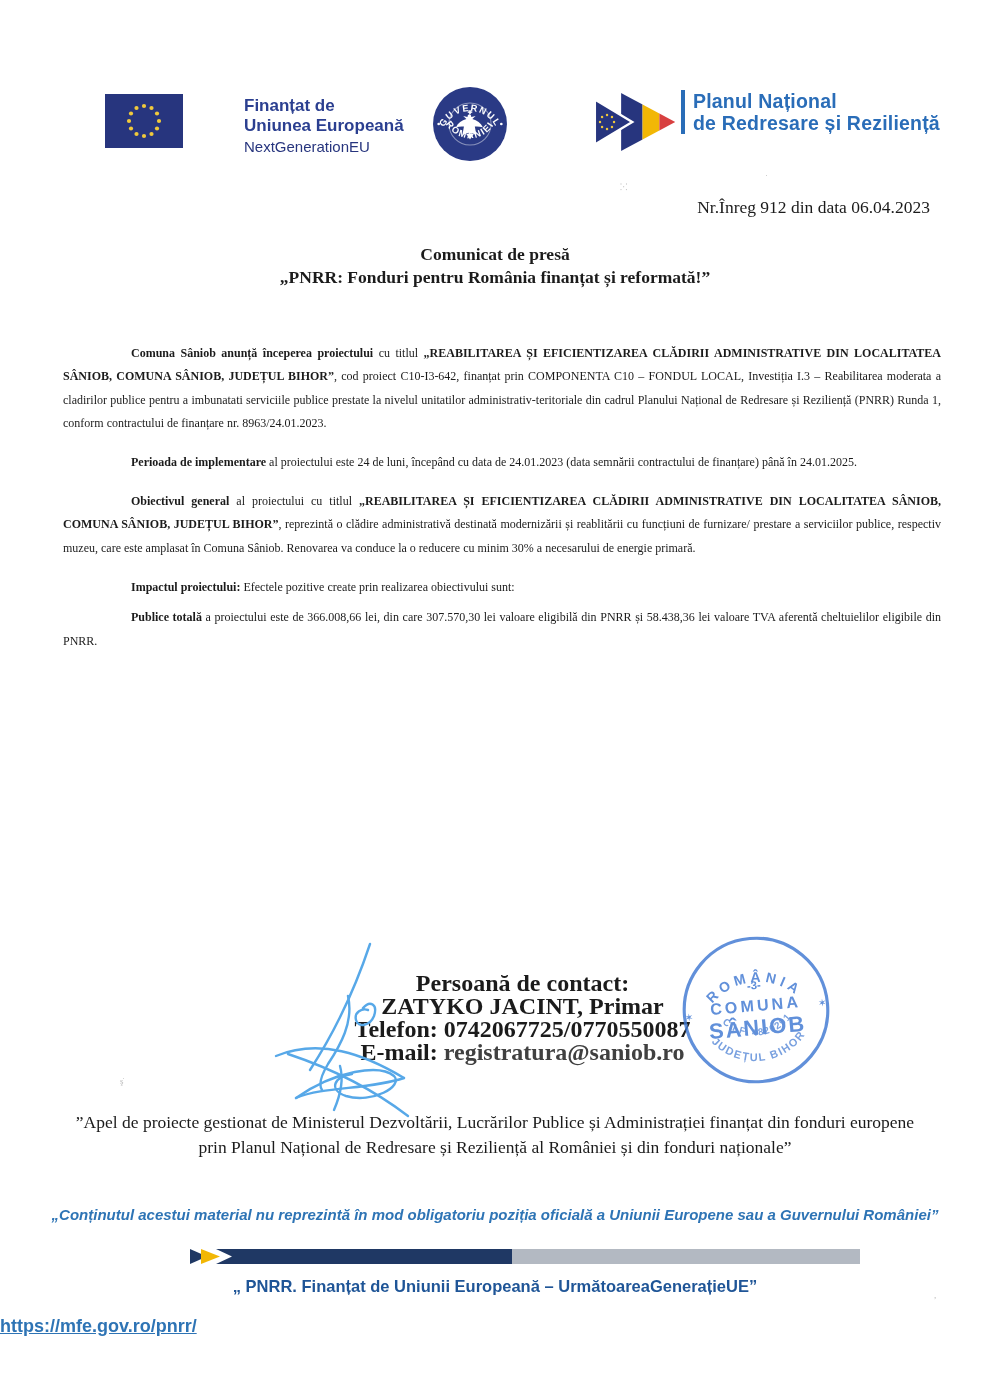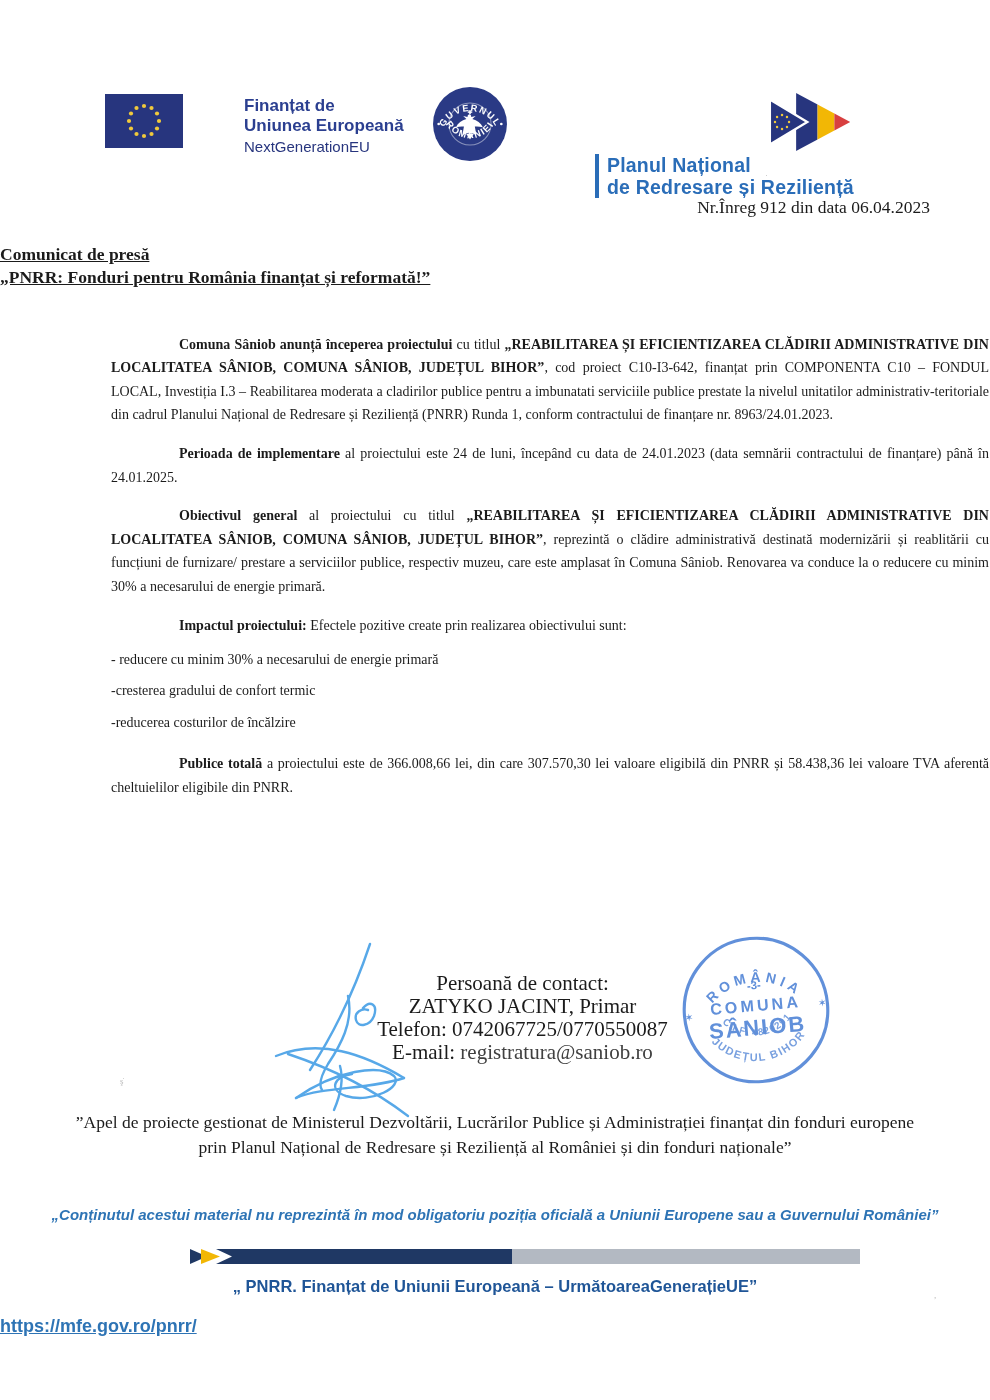--- a/index.html
+++ b/index.html
@@ -11,45 +11,45 @@
 
   
   .eu-logo { position:absolute; left:105px; top:94px; display:flex; gap:13px; align-items:flex-start; }
   .eu-flag { width:78px; height:54px; display:block; }
   .eu-logo-text { font-family:"Liberation Sans", sans-serif; padding-top:2px;margin-left:48px; }
   .eu-logo-text .l1, .eu-logo-text .l2 { font-weight:bold; font-size:17px; line-height:20px; color:#2b3f90; }
   .eu-logo-text .l3 { font-size:15px; line-height:21px; color:#27357e; }
 
   .gov-seal { position:absolute; left:432px; top:86px; }
 
-  .pnrr-logo { position:absolute; left:593px; top:90px; display:flex; align-items:flex-end;flex-direction:column; }
+  .pnrr-logo { position:absolute; left:593px; top:90px; display:flex; align-items:flex-start; }
   .pnrr-mark { width:86px; height:64px; }
   .pnrr-text {
     border-left:4px solid #2a6db8; padding-left:8px; margin-left:2px;
     font-family:"Liberation Sans", sans-serif; font-weight:bold;
     font-size:19.5px; line-height:22px; color:#2a6db8; letter-spacing:.2px;
   }
 
   
   .reg-line { position:absolute; top:197px; right:60px; font-size:17.5px;text-align:center; }
-  .doc-title { position:absolute; top:243px; left:0; width:100%; text-align:left;
-               font-weight:bold; font-size:17.5px; line-height:23px;text-decoration:underline; }
-
-  
-  .body-text { position:absolute; top:333px; left:63px; width:878px;
-               font-size:14px; line-height:23.4px; text-align:justify;margin-left:48px; }
+  .doc-title { position:absolute; top:243px; left:0; width:100%; text-align:center;
+               font-weight:bold; font-size:17.5px; line-height:23px; }
+
+  
+  .body-text { position:absolute; top:342px; left:63px; width:878px;
+               font-size:12px; line-height:23.4px; text-align:justify; }
   .body-text p { margin:0 0 15.5px 0; text-indent:68px; }
   .body-text p.no-gap { margin-bottom:7px; }
   .impact-item { line-height:31.5px; text-align:left; }
   .impact-list { margin-bottom:14px; }
   b { font-weight:bold; }
 
   
   .contact { position:absolute; top:972px; left:0; width:100%; padding-left:55px;
-             text-align:center; font-size:21px; line-height:23px; }
+             text-align:center; font-size:24px; line-height:23px;font-weight:bold; }
   .email-link { color:#404040; text-decoration:none; cursor:pointer; }
   .stamp { position:absolute; left:678px; top:932px; opacity:.92; }
   .signature { position:absolute; left:248px; top:938px; pointer-events:none; }
 
   .quote { position:absolute; top:1110px; left:75px; width:840px; text-align:center;
            font-size:17.5px; line-height:24.5px; }
 
   
   .disclaimer { position:absolute; top:1206px; left:0; width:100%; text-align:center;
                 font-family:"Liberation Sans", sans-serif; font-weight:600;
@@ -157,25 +157,20 @@
 
   <div class="body-text">
     <p><b>Comuna Sâniob anunță începerea proiectului</b><span> cu titlul </span><b>„REABILITAREA ȘI EFICIENTIZAREA CLĂDIRII ADMINISTRATIVE DIN LOCALITATEA SÂNIOB, COMUNA SÂNIOB, JUDEȚUL BIHOR”</b><span>, cod proiect C10-I3-642, finanțat prin COMPONENTA C10 – FONDUL LOCAL, Investiția I.3 – Reabilitarea moderata a cladirilor publice pentru a imbunatati serviciile publice prestate la nivelul unitatilor administrativ-teritoriale din cadrul Planului Național de Redresare și Reziliență (PNRR) Runda 1, conform contractului de finanțare nr. 8963/24.01.2023.</span></p>
 
     <p><b>Perioada de implementare</b><span> al proiectului este 24 de luni, începând cu data de 24.01.2023 (data semnării contractului de finanțare) până în 24.01.2025.</span></p>
 
     <p><b>Obiectivul general</b><span> al proiectului cu titlul </span><b>„REABILITAREA ȘI EFICIENTIZAREA CLĂDIRII ADMINISTRATIVE DIN LOCALITATEA SÂNIOB, COMUNA SÂNIOB, JUDEȚUL BIHOR”</b><span>, reprezintă o clădire administrativă destinată modernizării și reablitării cu funcțiuni de furnizare/ prestare a serviciilor publice, respectiv muzeu, care este amplasat în Comuna Sâniob. Renovarea va conduce la o reducere cu minim 30% a necesarului de energie primară.</span></p>
 
     <p class="no-gap"><b>Impactul proiectului:</b><span> Efectele pozitive create prin realizarea obiectivului sunt:</span></p>
 
-    <div class="impact-list">
-      <div class="impact-item">- reducere cu minim 30% a necesarului de energie primară</div>
-      <div class="impact-item">-cresterea gradului de confort termic</div>
-      <div class="impact-item">-reducerea costurilor de încălzire</div>
-    </div>
 
     <p><b>Publice totală</b><span> a proiectului este de 366.008,66 lei, din care 307.570,30 lei valoare eligibilă din PNRR și 58.438,36 lei valoare TVA aferentă cheltuielilor eligibile din PNRR.</span></p>
   </div>
 
   <div class="contact">
     <div>Persoană de contact:</div>
     <div>ZATYKO JACINT, Primar</div>
     <div>Telefon: 0742067725/0770550087</div>
     <div><span>E-mail: </span><a class="email-link">registratura@saniob.ro</a></div>
   </div>

